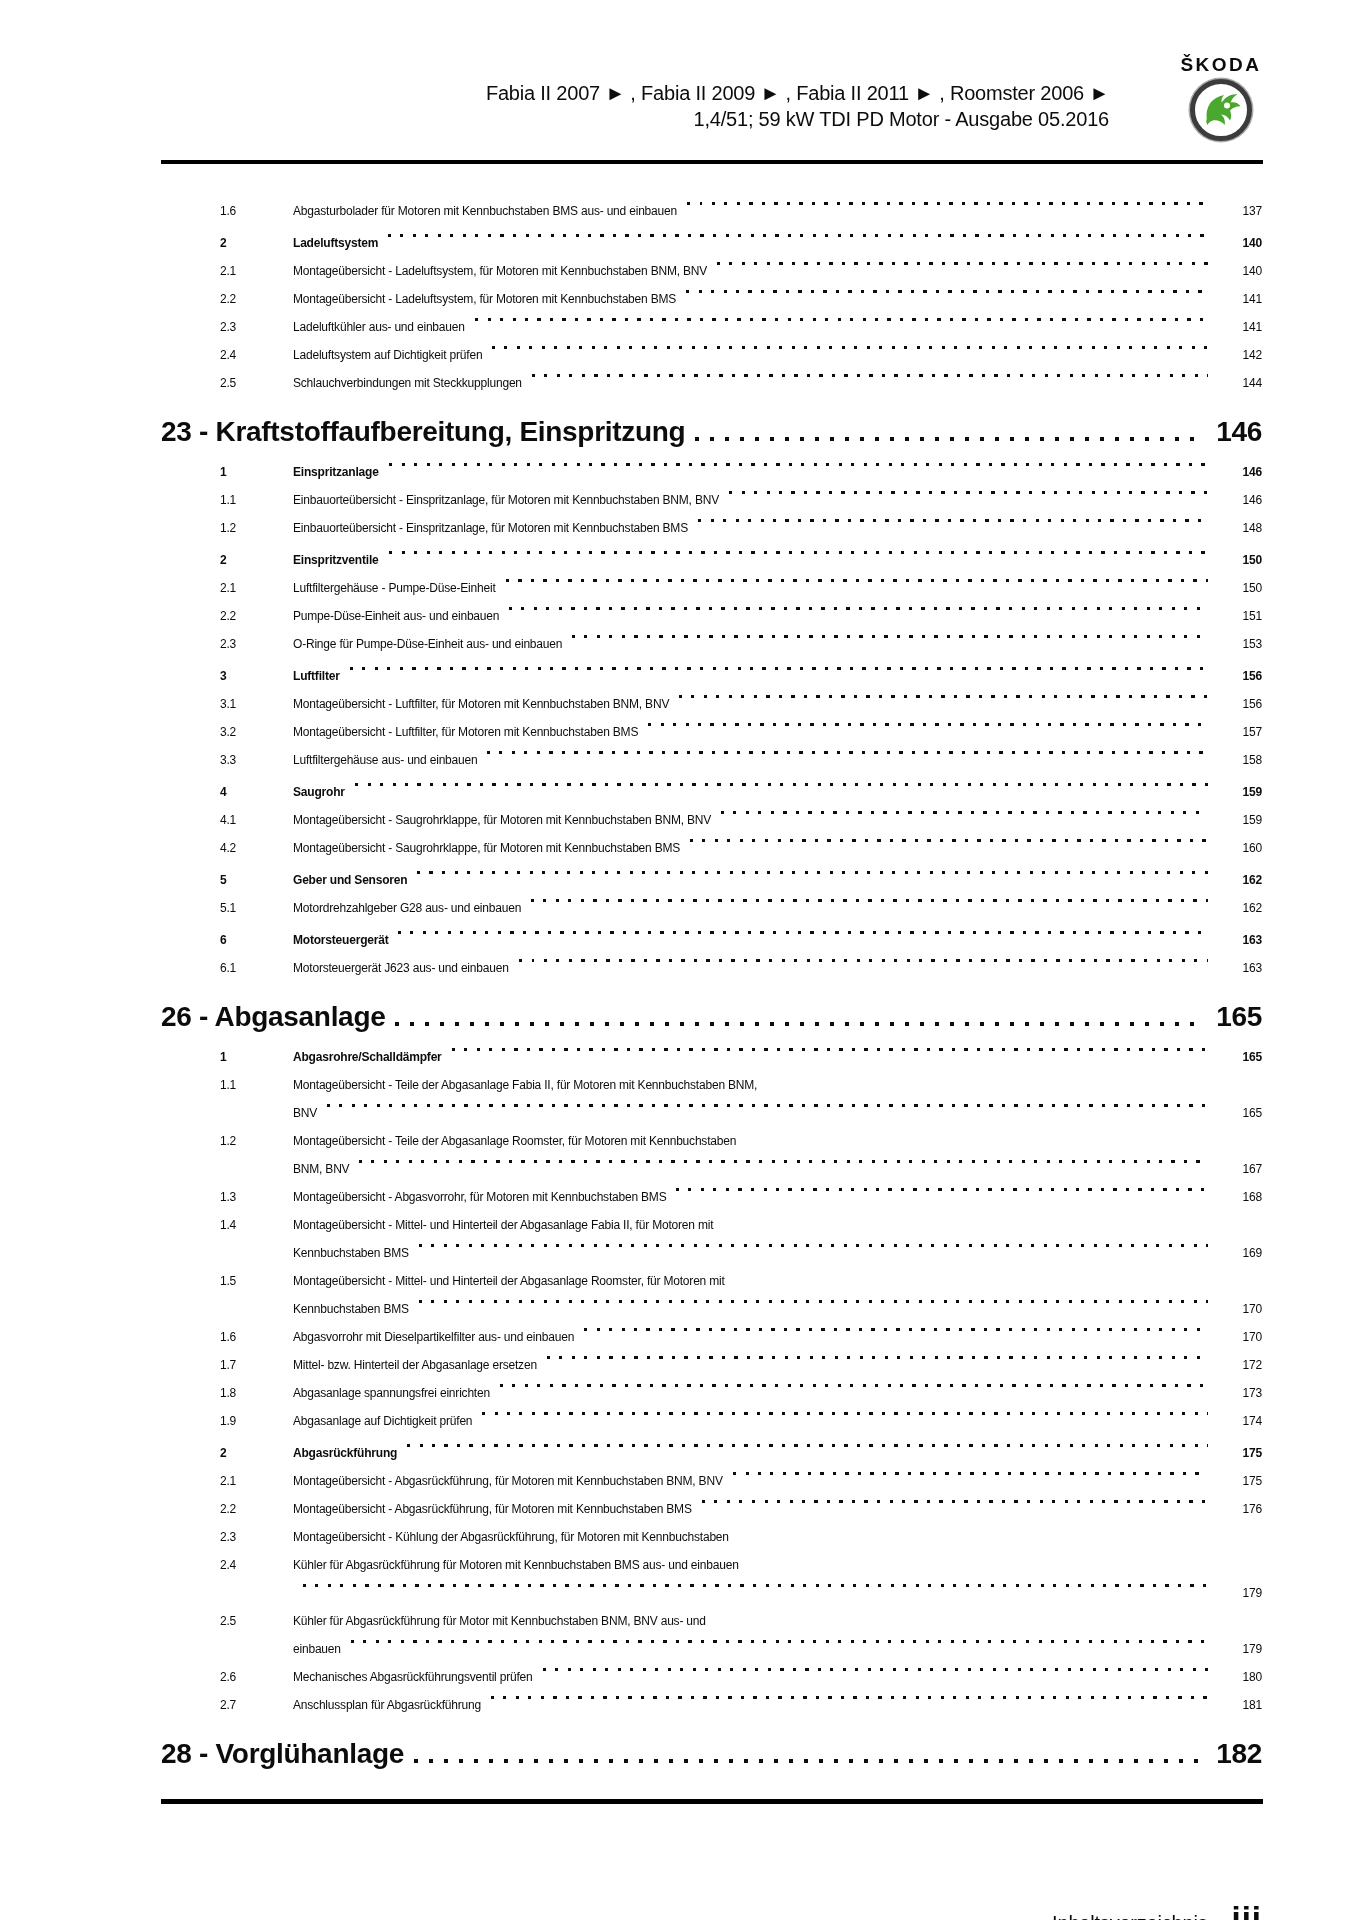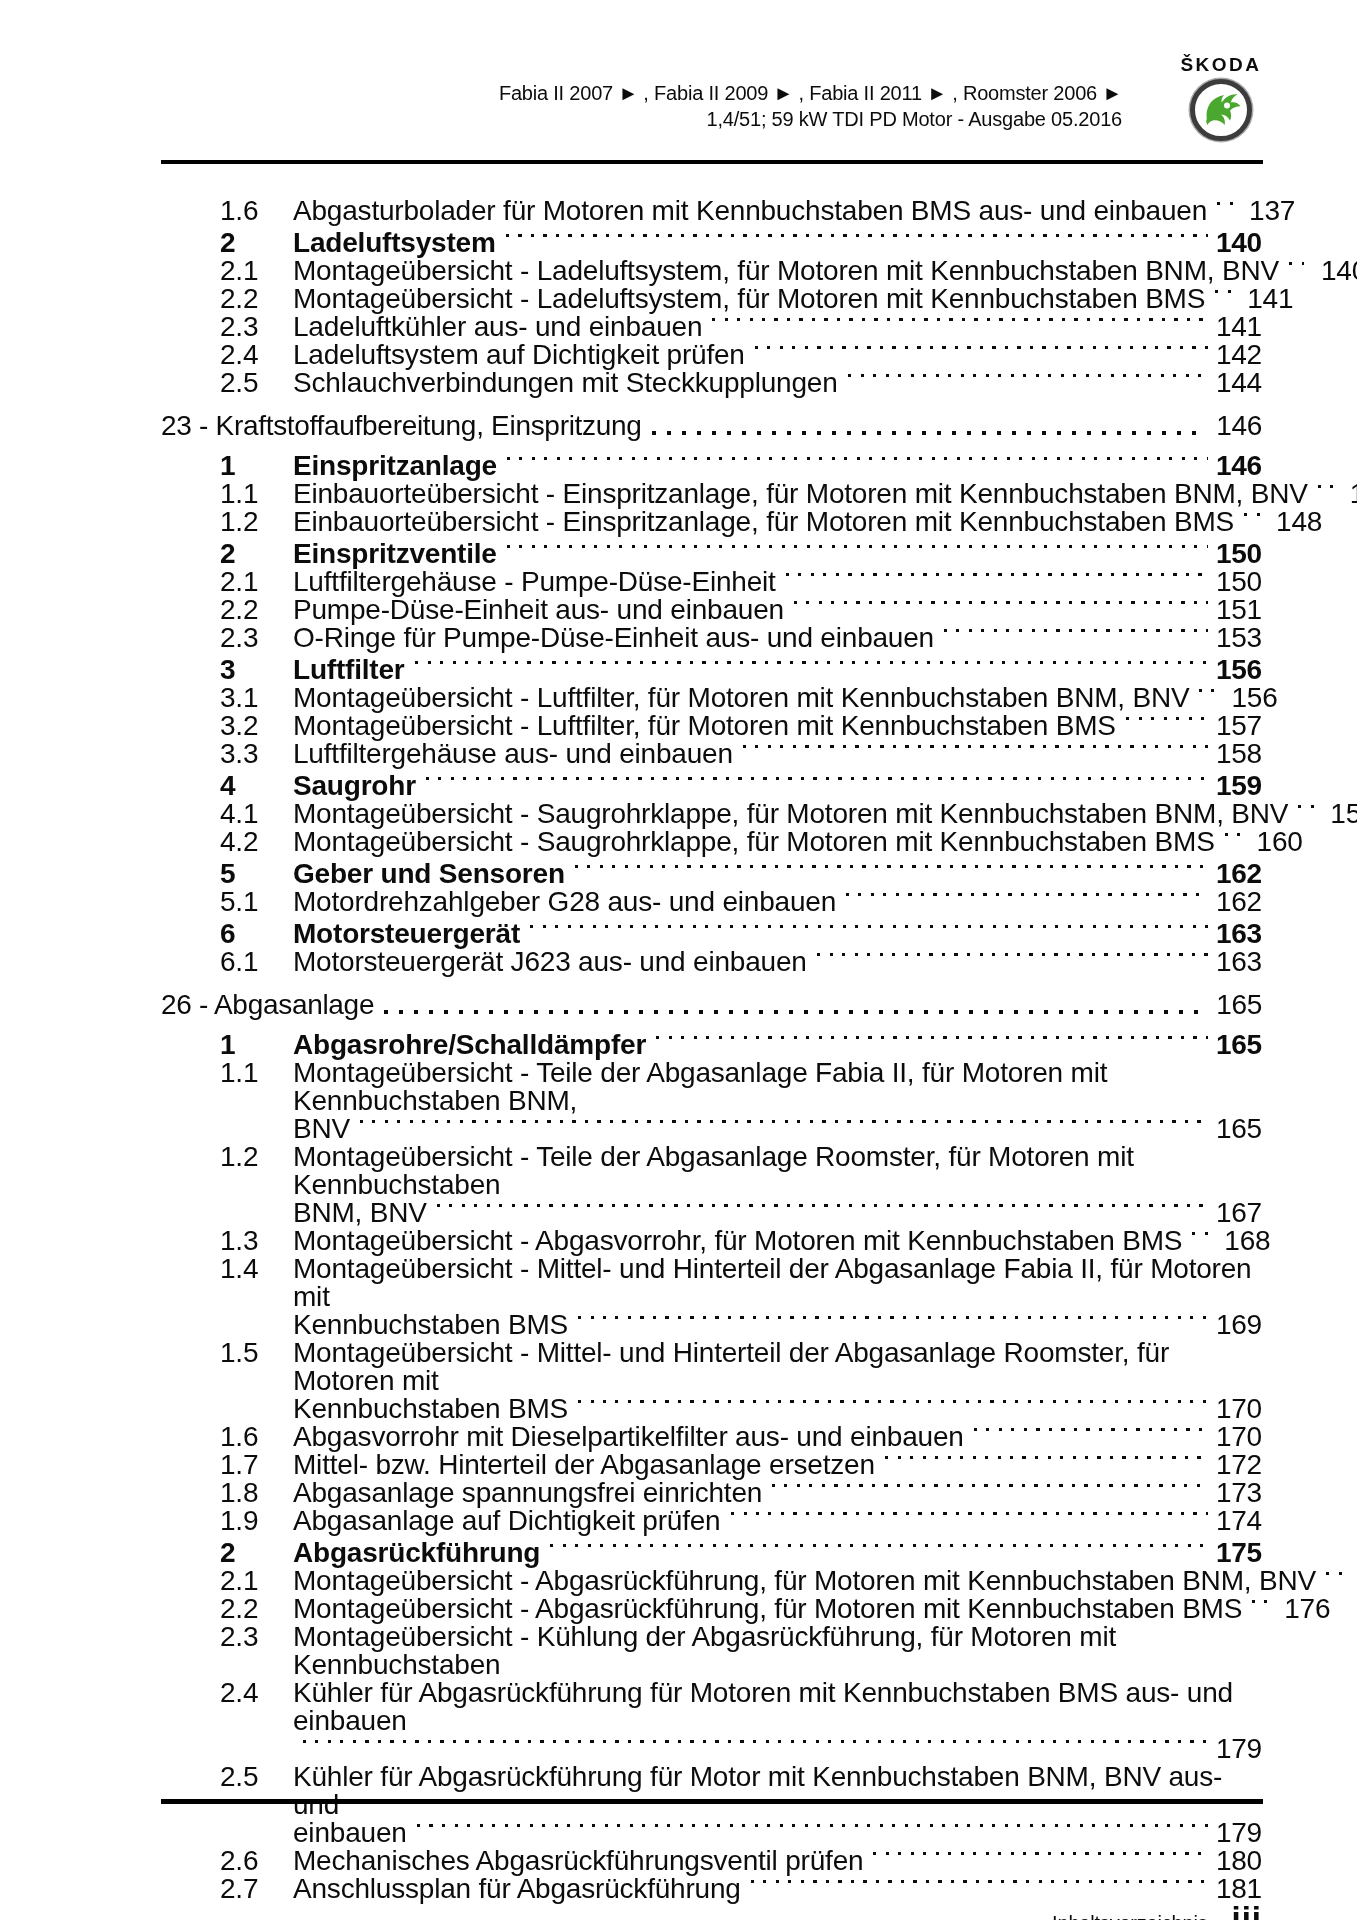--- a/index.html
+++ b/index.html
@@ -10,57 +10,57 @@
     margin:0 auto;
     background:#ffffff;
     color:#0c0c0c;
     font-family:"Liberation Sans","DejaVu Sans",sans-serif;
     overflow:hidden;
   }
 
   
   .hdr { position:relative; height:164px; }
   .head-lines {
-    position:absolute; top:80px; right:235px;
+    position:absolute; top:80px; right:248px;
     text-align:right; font-size:20px; line-height:26px;
     letter-spacing:-0.2px; white-space:nowrap;
   }
   .logo { position:absolute; top:54px; right:66px; width:140px; text-align:center; }
   .logo-word { font-size:19px; font-weight:700; letter-spacing:2.5px; }
   .logo-circle {
     width:62px; height:62px; margin:3px auto 0;
     border-radius:50%; border:5px solid #3c3c3c; background:#fff;
     box-shadow:0 0 0 1.5px #aaa;
     display:flex; align-items:center; justify-content:center;
   }
   .rule { background:#000; }
   .header-rule { position:absolute; left:161px; right:94px; bottom:0; height:4px; }
 
   
   .toc { margin:33px 95px 0 161px; }
   .entry-row {
     display:flex; padding-left:59px;
-    font-size:28px; line-height:28px; letter-spacing:-0.2px;
+    font-size:12px; line-height:28px; letter-spacing:-0.2px;
   }
   .entry-row.bold { font-weight:700; margin-top:4px; }
   .num { flex:none; width:73px; }
   .body { flex:1; min-width:0; }
   .tline { }
   .lastline { display:flex;align-items:center; }
   .ttext { flex:none; }
   .leader { flex:1 1 auto; min-width:24px; position:relative; margin:0 8px 0 10px; }
   .leader::after {
     content:""; position:absolute; left:0; right:0; bottom:6px; height:3px;
     background-image:repeating-linear-gradient(90deg,#0d0d0d 0 3px,transparent 3px 12.5px);
   }
   .page-num { flex:none; min-width:46px; text-align:right; }
 
   .chapter-row {
-    display:flex; font-size:28px; line-height:34px; font-weight:400;
-    margin-top:12px; margin-bottom:9px; letter-spacing:-0.3px;
+    display:flex; font-size:28px; line-height:34px; font-weight:700;
+    margin-top:18px; margin-bottom:9px; letter-spacing:-0.3px;
   }
   .leader-ch::after {
     bottom:8px; height:3.6px;
     background-image:repeating-linear-gradient(90deg,#0d0d0d 0 3.6px,transparent 3.6px 15px);
   }
   .ch-page { flex:none; min-width:52px; text-align:right; }
 
   
   .footer-rule { position:absolute; left:161px; right:94px; top:1799px; height:5px; }
   .footer-text {

